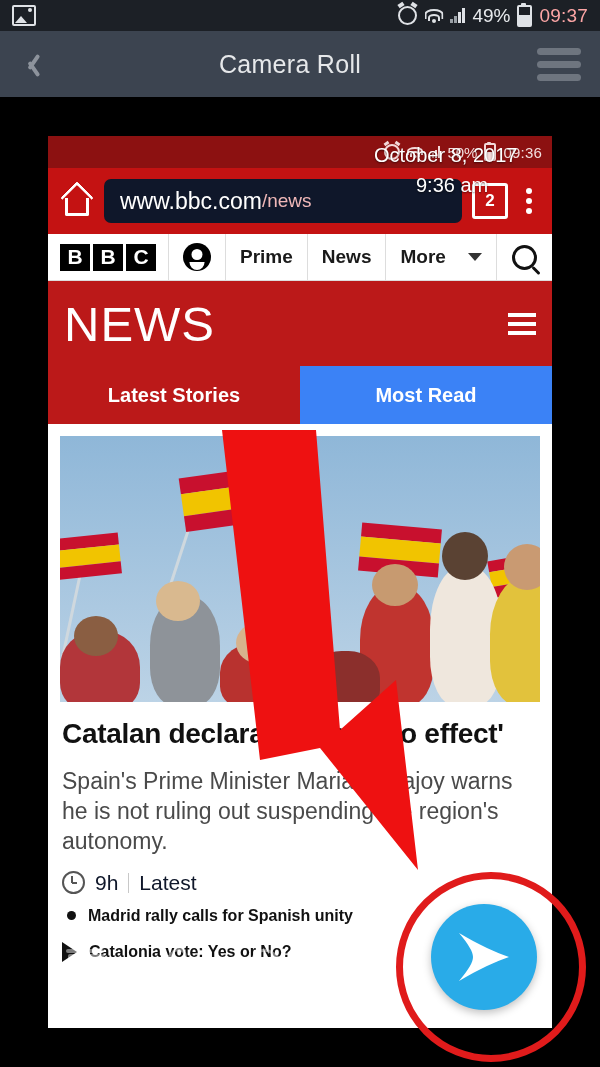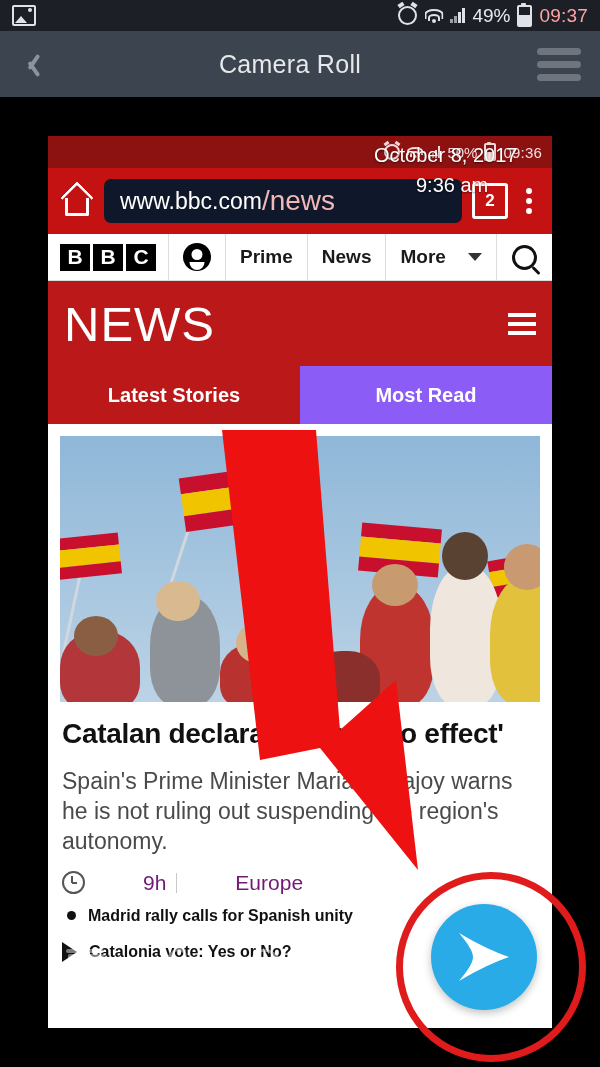--- a/index.html
+++ b/index.html
@@ -88,21 +88,21 @@
   .home-icon{width:34px;height:30px;position:relative;flex:0 0 auto;cursor:pointer;}
   .home-icon:before{content:"";position:absolute;top:0;left:50%;transform:translateX(-50%) rotate(45deg);
     width:21px;height:21px;border-top:3px solid #fff;border-left:3px solid #fff;border-radius:3px;}
   .home-icon:after{content:"";position:absolute;bottom:0;left:5px;width:18px;height:15px;
     border:3px solid #fff;border-top:none;border-radius:0 0 2px 2px;}
   .url-box{
     flex:1;height:44px;background:#0f172a;border-radius:7px;display:flex;align-items:center;
     padding:0 16px;box-sizing:border-box;overflow:hidden;cursor:text;
   }
   .url-main{color:#ffffff;font-size:23px;white-space:nowrap;}
-  .url-sub{color:#f0b8b8;font-size:28px;white-space:nowrap;}
+  .url-sub{color:#f0b8b8;font-size:19px;white-space:nowrap;}
   .tabcount{
     width:30px;height:30px;border:3px solid #fff;border-radius:3px;color:#fff;font-size:17px;font-weight:bold;
     display:flex;align-items:center;justify-content:center;flex:0 0 auto;cursor:pointer;
   }
   .vdots{width:22px;display:flex;flex-direction:column;gap:4px;align-items:center;flex:0 0 auto;cursor:pointer;}
   .vdots i{width:6px;height:6px;border-radius:50%;background:#fff;display:block;}
   
   .bbc-nav{height:46px;background:#fff;display:flex;align-items:stretch;border-bottom:1px solid #ddd;}
   .bbc-logo{display:flex;align-items:center;gap:3px;padding:0 12px;border-right:1px solid #ddd;}
   .bbc-logo b{
@@ -120,35 +120,35 @@
   .mag:after{content:"";position:absolute;right:-7px;bottom:-5px;width:10px;height:3px;background:#111;transform:rotate(45deg);border-radius:2px;}
   
   .news-head{height:85px;background:#bb1919;display:flex;align-items:center;justify-content:space-between;padding:0 16px;box-sizing:border-box;}
   .news-word{color:#fff;font-size:49px;letter-spacing:1px;font-family:"Liberation Sans",sans-serif;}
   .hamb-news{display:flex;flex-direction:column;gap:5px;cursor:pointer;}
   .hamb-news span{display:block;width:28px;height:4px;background:#fff;}
   
   .tabs{height:58px;display:flex;}
   .tab{flex:1;display:flex;align-items:center;justify-content:center;color:#fff;font-size:20px;font-weight:bold;cursor:pointer;}
   .tab.active{background:#bb1919;}
-  .tab.inactive{background:#8b5cf6;}
+  .tab.inactive{background:#3b82f6;}
   
   .card{background:#fff;padding:12px 12px 0 12px;box-sizing:border-box;}
   .photo{width:100%;height:266px;position:relative;overflow:hidden;background:linear-gradient(#8fb7d8,#bcd3e6);}
   .flag{position:absolute;}
   .flag .r1,.flag .y,.flag .r2{display:block;}
   .pole{position:absolute;width:3px;background:#cfd8de;}
   .person{position:absolute;border-radius:45% 45% 35% 35%;}
   .headline{font-size:28px;font-weight:bold;color:#111;line-height:1.25;margin:14px 2px 0 2px;letter-spacing:-.3px;}
   .summary{font-size:23px;color:#4a4a4a;line-height:1.3;margin:16px 2px 0 2px;}
   .meta{display:flex;align-items:center;gap:10px;margin:14px 2px 0 2px;}
   .clock{width:19px;height:19px;border:2px solid #555;border-radius:50%;position:relative;flex:0 0 auto;}
   .clock:before{content:"";position:absolute;left:7px;top:3px;width:2px;height:7px;background:#555;}
   .clock:after{content:"";position:absolute;left:8px;top:9px;width:5px;height:2px;background:#555;}
-  .meta-txt{font-size:21px;color:#701a75;margin-left:48px;}
+  .meta-txt{font-size:21px;color:#0f172a;}
   .meta-div{width:1px;height:20px;background:#c8c8c8;}
   .links{margin:12px 0 0 0;padding:0 2px;}
   .link-row{display:flex;align-items:center;gap:12px;margin-bottom:17px;}
   .bullet{width:9px;height:9px;border-radius:50%;background:#111;flex:0 0 auto;margin-left:5px;}
   .playtri{width:0;height:0;border-left:15px solid #111;border-top:10px solid transparent;border-bottom:10px solid transparent;flex:0 0 auto;}
   .link-txt{font-size:16px;font-weight:bold;color:#111;}
   
   .ghost{position:absolute;opacity:.45;}
   .ghost-trash{width:30px;height:36px;border:3px solid #fff;border-radius:2px 2px 5px 5px;}
   .ghost-trash:before{content:"";position:absolute;top:-8px;left:-5px;width:38px;height:4px;background:#fff;border-radius:2px;}
@@ -320,21 +320,21 @@
       <div class="person" style="left:250px;top:215px;width:70px;height:60px;background:#8b2f2c;"></div>
     </div>
 
     <div class="headline">Catalan declaration 'has no effect'</div>
     <div class="summary">Spain's Prime Minister Mariano Rajoy warns he is not ruling out suspending the region's autonomy.</div>
 
     <div class="meta">
       <span class="clock"></span>
       <span class="meta-txt">9h</span>
       <span class="meta-div"></span>
-      <span class="meta-txt">Europe</span>
+      <span class="meta-txt">Latest</span>
     </div>
 
     <div class="links">
       <div class="link-row">
         <span class="bullet"></span>
         <span class="link-txt">Madrid rally calls for Spanish unity</span>
       </div>
       <div class="link-row">
         <span class="playtri"></span>
         <span class="link-txt">Catalonia vote: Yes or No?</span>

